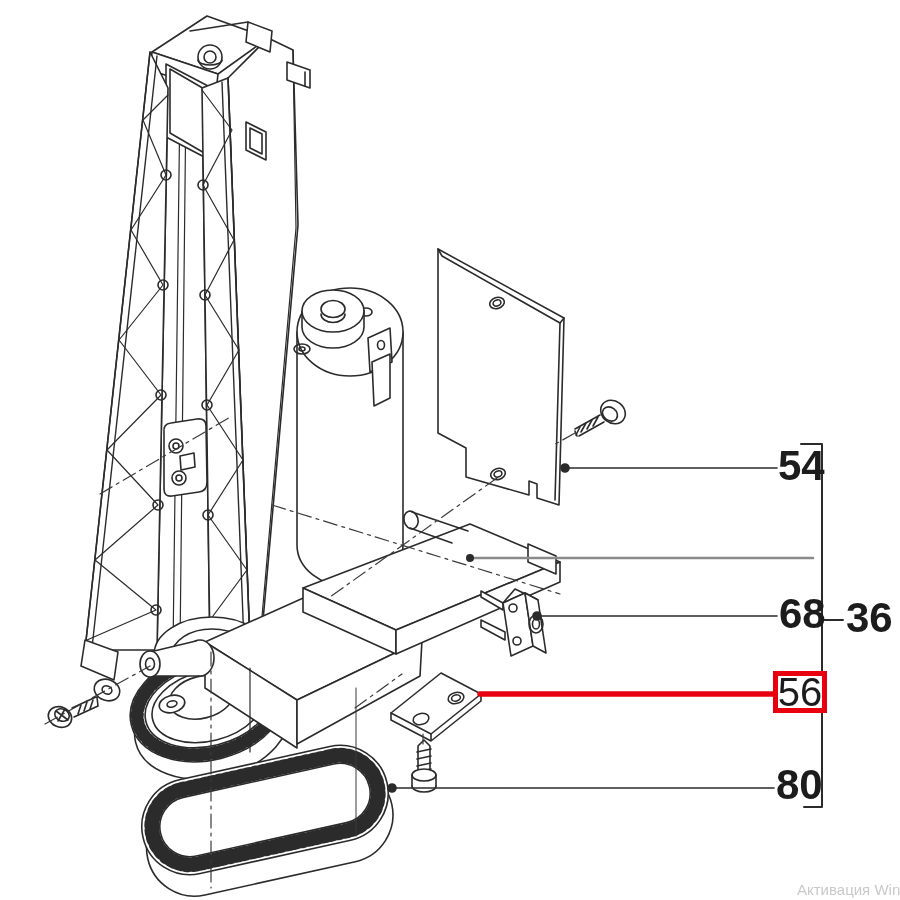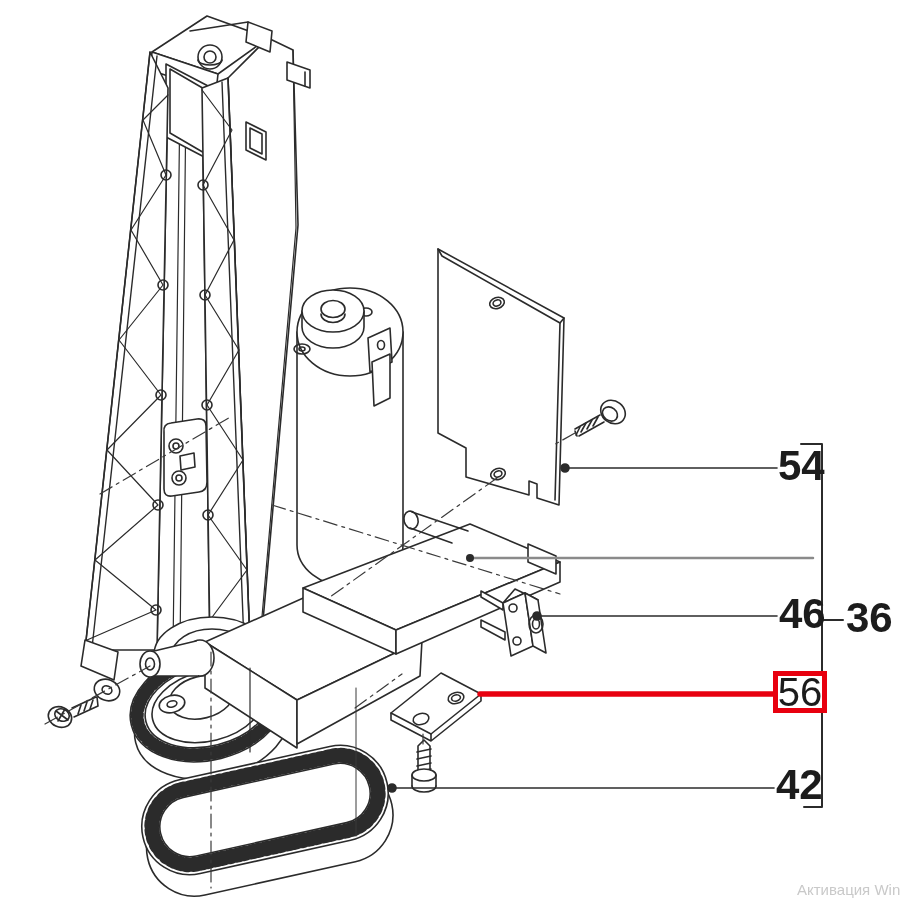--- a/index.html
+++ b/index.html
@@ -227,22 +227,22 @@
     </g>
 
     <g stroke-width="2">
       <polyline points="801,444 822,444 822,807 804,807"></polyline>
       <line x1="822" y1="620" x2="843" y2="620"></line>
     </g>
   </g>
 </svg>
 
 <div class="part-label" id="label54">54</div>
-<div class="part-label" id="label55">46</div>
+<div class="part-label" id="label55">68</div>
 <div class="highlight-box">
   <span>56</span>
 </div>
-<div class="part-label" id="label57">42</div>
+<div class="part-label" id="label57">80</div>
 <div class="part-label" id="label58">36</div>
 
 <div class="watermark">Активация Windows</div>
 
 </div>
 
 </body></html>

